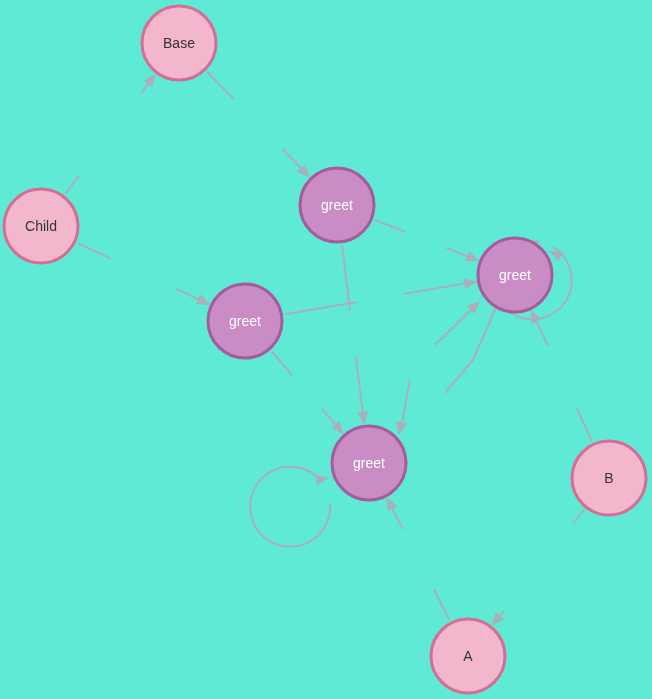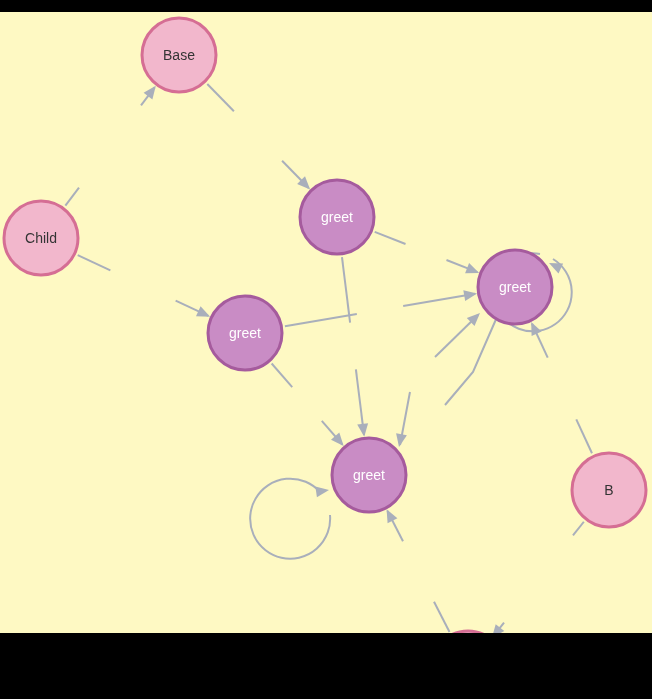--- a/index.html
+++ b/index.html
@@ -3,25 +3,24 @@
 <meta charset="utf-8">
 <style>
   html, body {
     margin: 0;
     padding: 0;
     background: #000000;
   }
   .graph-wrap {
     position: relative;
     width: 652px;
-    height: 621px;
-    background: #fef9c3;
+    height: 699px;
+    background: #5eead4;
     overflow: hidden;
     font-family: "Liberation Sans", sans-serif;
-    margin-top: 12px;
   }
   svg { display: block; }
   .node-label {
     font-family: "Liberation Sans", sans-serif;
     font-size: 14px;
     text-anchor: middle;
     pointer-events: none;
   }
 </style>
 </head>

